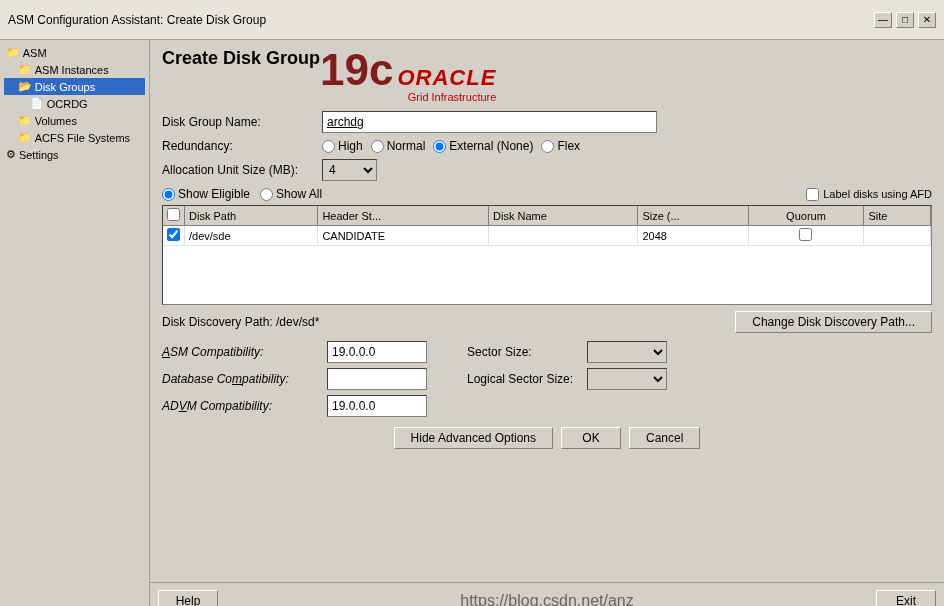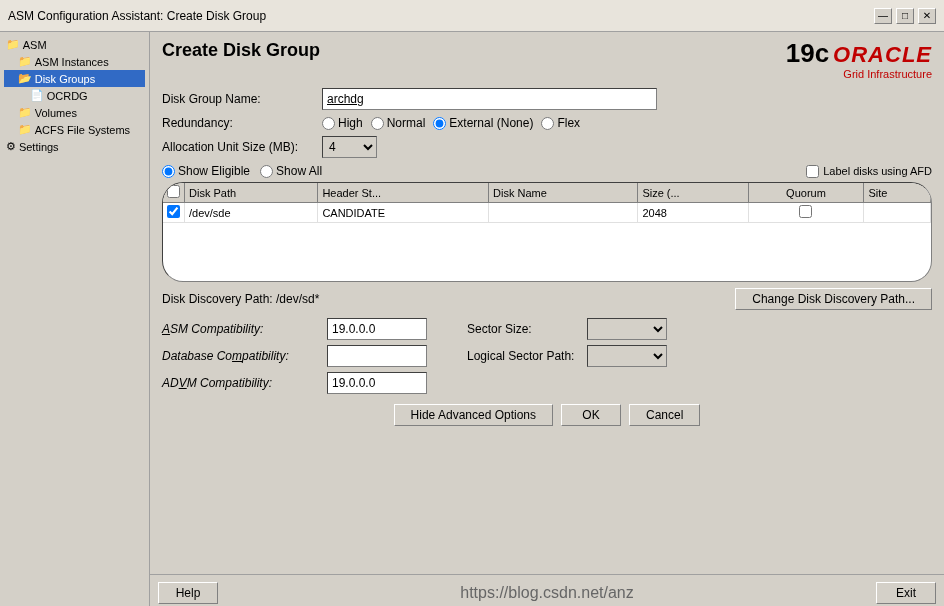--- a/index.html
+++ b/index.html
@@ -13,21 +13,21 @@
     }
 
     
     .title-bar {
       background: #e8e4dc;
       border-bottom: 1px solid #a0a0a0;
       display: flex;
       align-items: center;
       justify-content: space-between;
       padding: 4px 8px;
-      height: 32px;
+      height: 40px;
     }
     .title-bar-text {
       font-size: 12px;
       color: #000;
     }
     .title-bar-buttons {
       display: flex;
       gap: 4px;
     }
     .title-btn {
@@ -81,21 +81,20 @@
       flex: 1;
       background: #d4d0c8;
       padding: 0;
       display: flex;
       flex-direction: column;
     }
 
     
     .oracle-header {
       display: flex;
-      justify-content: space-between;
       align-items: flex-start;
       padding: 8px 12px 4px 12px;
       background: #d4d0c8;
     }
     .page-title {
       font-size: 18px;
       font-weight: bold;
       color: #000;
     }
 
@@ -306,23 +305,23 @@
       display: flex;
       flex-direction: column;
       align-items: flex-end;
     }
     .logo-top {
       display: flex;
       align-items: baseline;
       gap: 4px;
     }
     .logo-19c {
-      font-size: 26px;
+      font-size: 44px;
       font-weight: bold;
-      color: #000000;
+      color: #7f1d1d;
       line-height: 1;
     }
     .logo-oracle {
       display: flex;
       flex-direction: column;
       align-items: flex-end;
     }
     .oracle-text {
       font-size: 22px;
       font-weight: bold;
@@ -454,21 +453,21 @@
             <input type="radio" name="show" value="all" style="">
             <span>Show All</span>
           </label>
         </div>
         <div class="show-row-right">
           <input type="checkbox" style="">
           <label>Label disks using AFD</label>
         </div>
       </div>
 
-      <div class="disk-table-container" style="min-height:80px; max-height:100px;border-radius:21px;">
+      <div class="disk-table-container" style="min-height:80px; max-height:100px;">
         <table class="disk-table">
           <thead>
             <tr>
               <th class="check-col">
                 <input type="checkbox" style="">
               </th>
               <th>Disk Path</th>
               <th>Header St...</th>
               <th>Disk Name</th>
               <th>Size (...</th>
@@ -525,21 +524,21 @@
         <div class="bottom-form-col" style="padding-left:20px;">
           <div class="bottom-form-row">
             <span class="sector-label">Sector Size:</span>
             <select class="sector-select">
               <option value=""></option>
               <option value="512">512</option>
               <option value="4096">4096</option>
             </select>
           </div>
           <div class="bottom-form-row">
-            <span class="sector-label">Logical Sector Path:</span>
+            <span class="sector-label">Logical Sector Size:</span>
             <select class="sector-select">
               <option value=""></option>
               <option value="512">512</option>
               <option value="4096">4096</option>
             </select>
           </div>
         </div>
       </div>
 
       <div class="buttons-row">

